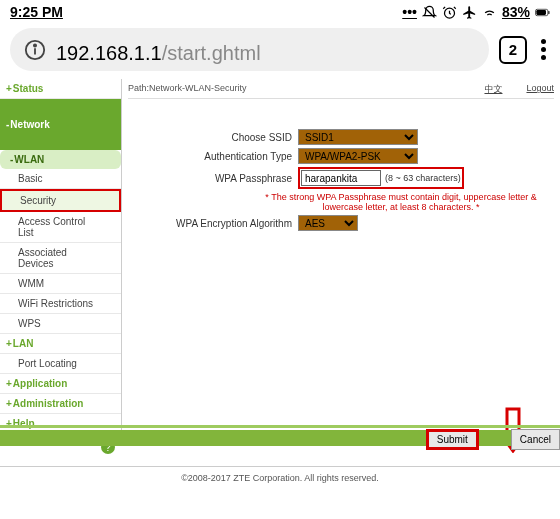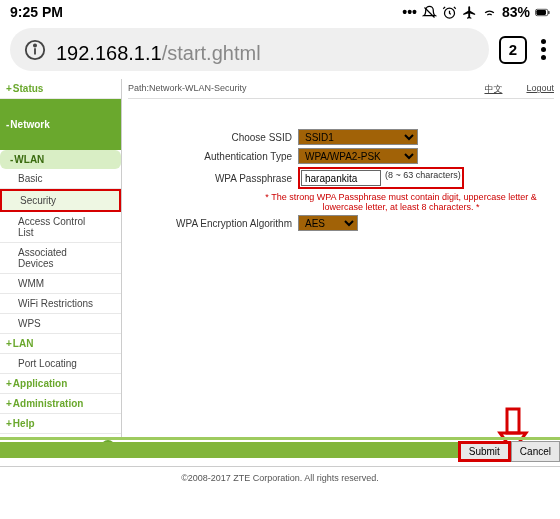--- a/index.html
+++ b/index.html
@@ -1,18 +1,18 @@
 <!DOCTYPE html>
 <html><head>
 <meta charset="utf-8">
 <style>
   * { box-sizing: border-box; margin: 0; padding: 0; }
   body { font-family: -apple-system, Arial, sans-serif; width: 560px; height: 519px; overflow: hidden; background: #fff; position: relative; }
 
-  .status-bar { display: flex; justify-content: space-between; align-items: center; padding: 4px 10px 2px; font-size: 14px; font-weight: 600; color: #000; }
+  .status-bar { display: flex; justify-content: space-between; align-items: center; padding: 4px 10px 2px; font-size: 14px; font-weight: 600; color: #000; text-decoration: underline; }
   .status-right { display: flex; align-items: center; gap: 5px; font-size: 14px; }
   .status-right svg { width: 15px; height: 15px; }
 
   .addr-row { display: flex; align-items: center; padding: 6px 10px 8px; gap: 10px; }
   .addr-bar { flex: 1; background: #efefef; border-radius: 22px; display: flex; align-items: center; padding: 6px 14px; gap: 10px; }
   .addr-text { font-size: 20px; white-space: nowrap; margin-top: 8px; }
   .addr-host { color: #000; }
   .addr-path { color: #888; }
   .tab-box { width: 28px; height: 28px; border: 2.5px solid #000; border-radius: 6px; display: flex; align-items: center; justify-content: center; font-size: 15px; font-weight: 700; }
   .dots { display: flex; flex-direction: column; gap: 3px; padding: 0 4px; }
@@ -36,30 +36,30 @@
   .crumb-row { display: flex; justify-content: space-between; font-size: 9px; color: #555; border-bottom: 1px solid #ddd; padding-bottom: 2px; }
   .crumb-right { display: flex; gap: 24px; }
   .crumb-right span { text-decoration: underline; color: #444; }
 
   .form { margin-top: 30px; }
   .frow { display: flex; align-items: center; margin: 3px 0; font-size: 10px; }
   .flabel { width: 170px; text-align: right; padding-right: 6px; color: #333; }
   .fsel { border: 1px solid #888; background: #a16207; font-size: 10px; padding: 1px 2px; width: 120px; height: 16px; }
   .finput { border: 1px solid #666; font-size: 10px; padding: 1px 3px; width: 80px; height: 16px; }
   .fhint { font-size: 9px; color: #333; margin-left: 4px; }
-  .pass-row { border: 2px solid #d60000; display: inline-flex; padding: 1px; }
+  .pass-row { border: 2px solid #d60000; display: inline-flex; align-items: center; padding: 1px; }
   .warn { color: #c00; font-size: 9px; text-align: center; margin: 2px 0 2px 120px; }
 
   .bottom { position: absolute; bottom: 34px; left: 0; right: 0; }
   .bar1 { height: 3px; background: #9ecb5f; }
   .bar2 { height: 16px; background: #82b53b; margin-top: 2px; position: relative; }
-  .btns { position: absolute; right: 0; top: -1px; display: flex; }
+  .btns { position: absolute; right: 0; top: -1px; display: flex; gap: 32px; }
   .btn { background: #e8e8e8; border: 1px solid #999; font-size: 10px; padding: 2px 8px; cursor: pointer; }
   .btn-submit { border: 3px solid #d60000; }
-  .copy { text-align: center; font-size: 9px; color: #555; padding: 6px 0 2px; border-top: 1px solid #ccc; margin-top: 8px; }
+  .copy { text-align: center; font-size: 9px; color: #555; padding: 6px 0 2px; border-top: 1px solid #ccc; margin-top: 20px; }
 
   .arrow { position: absolute; right: 30px; bottom: 62px; }
   .arrow svg { width: 34px; height: 46px; }
 </style>
 </head>
 <body>
 
 <div class="status-bar">
   <span>9:25 PM</span>
   <div class="status-right">

